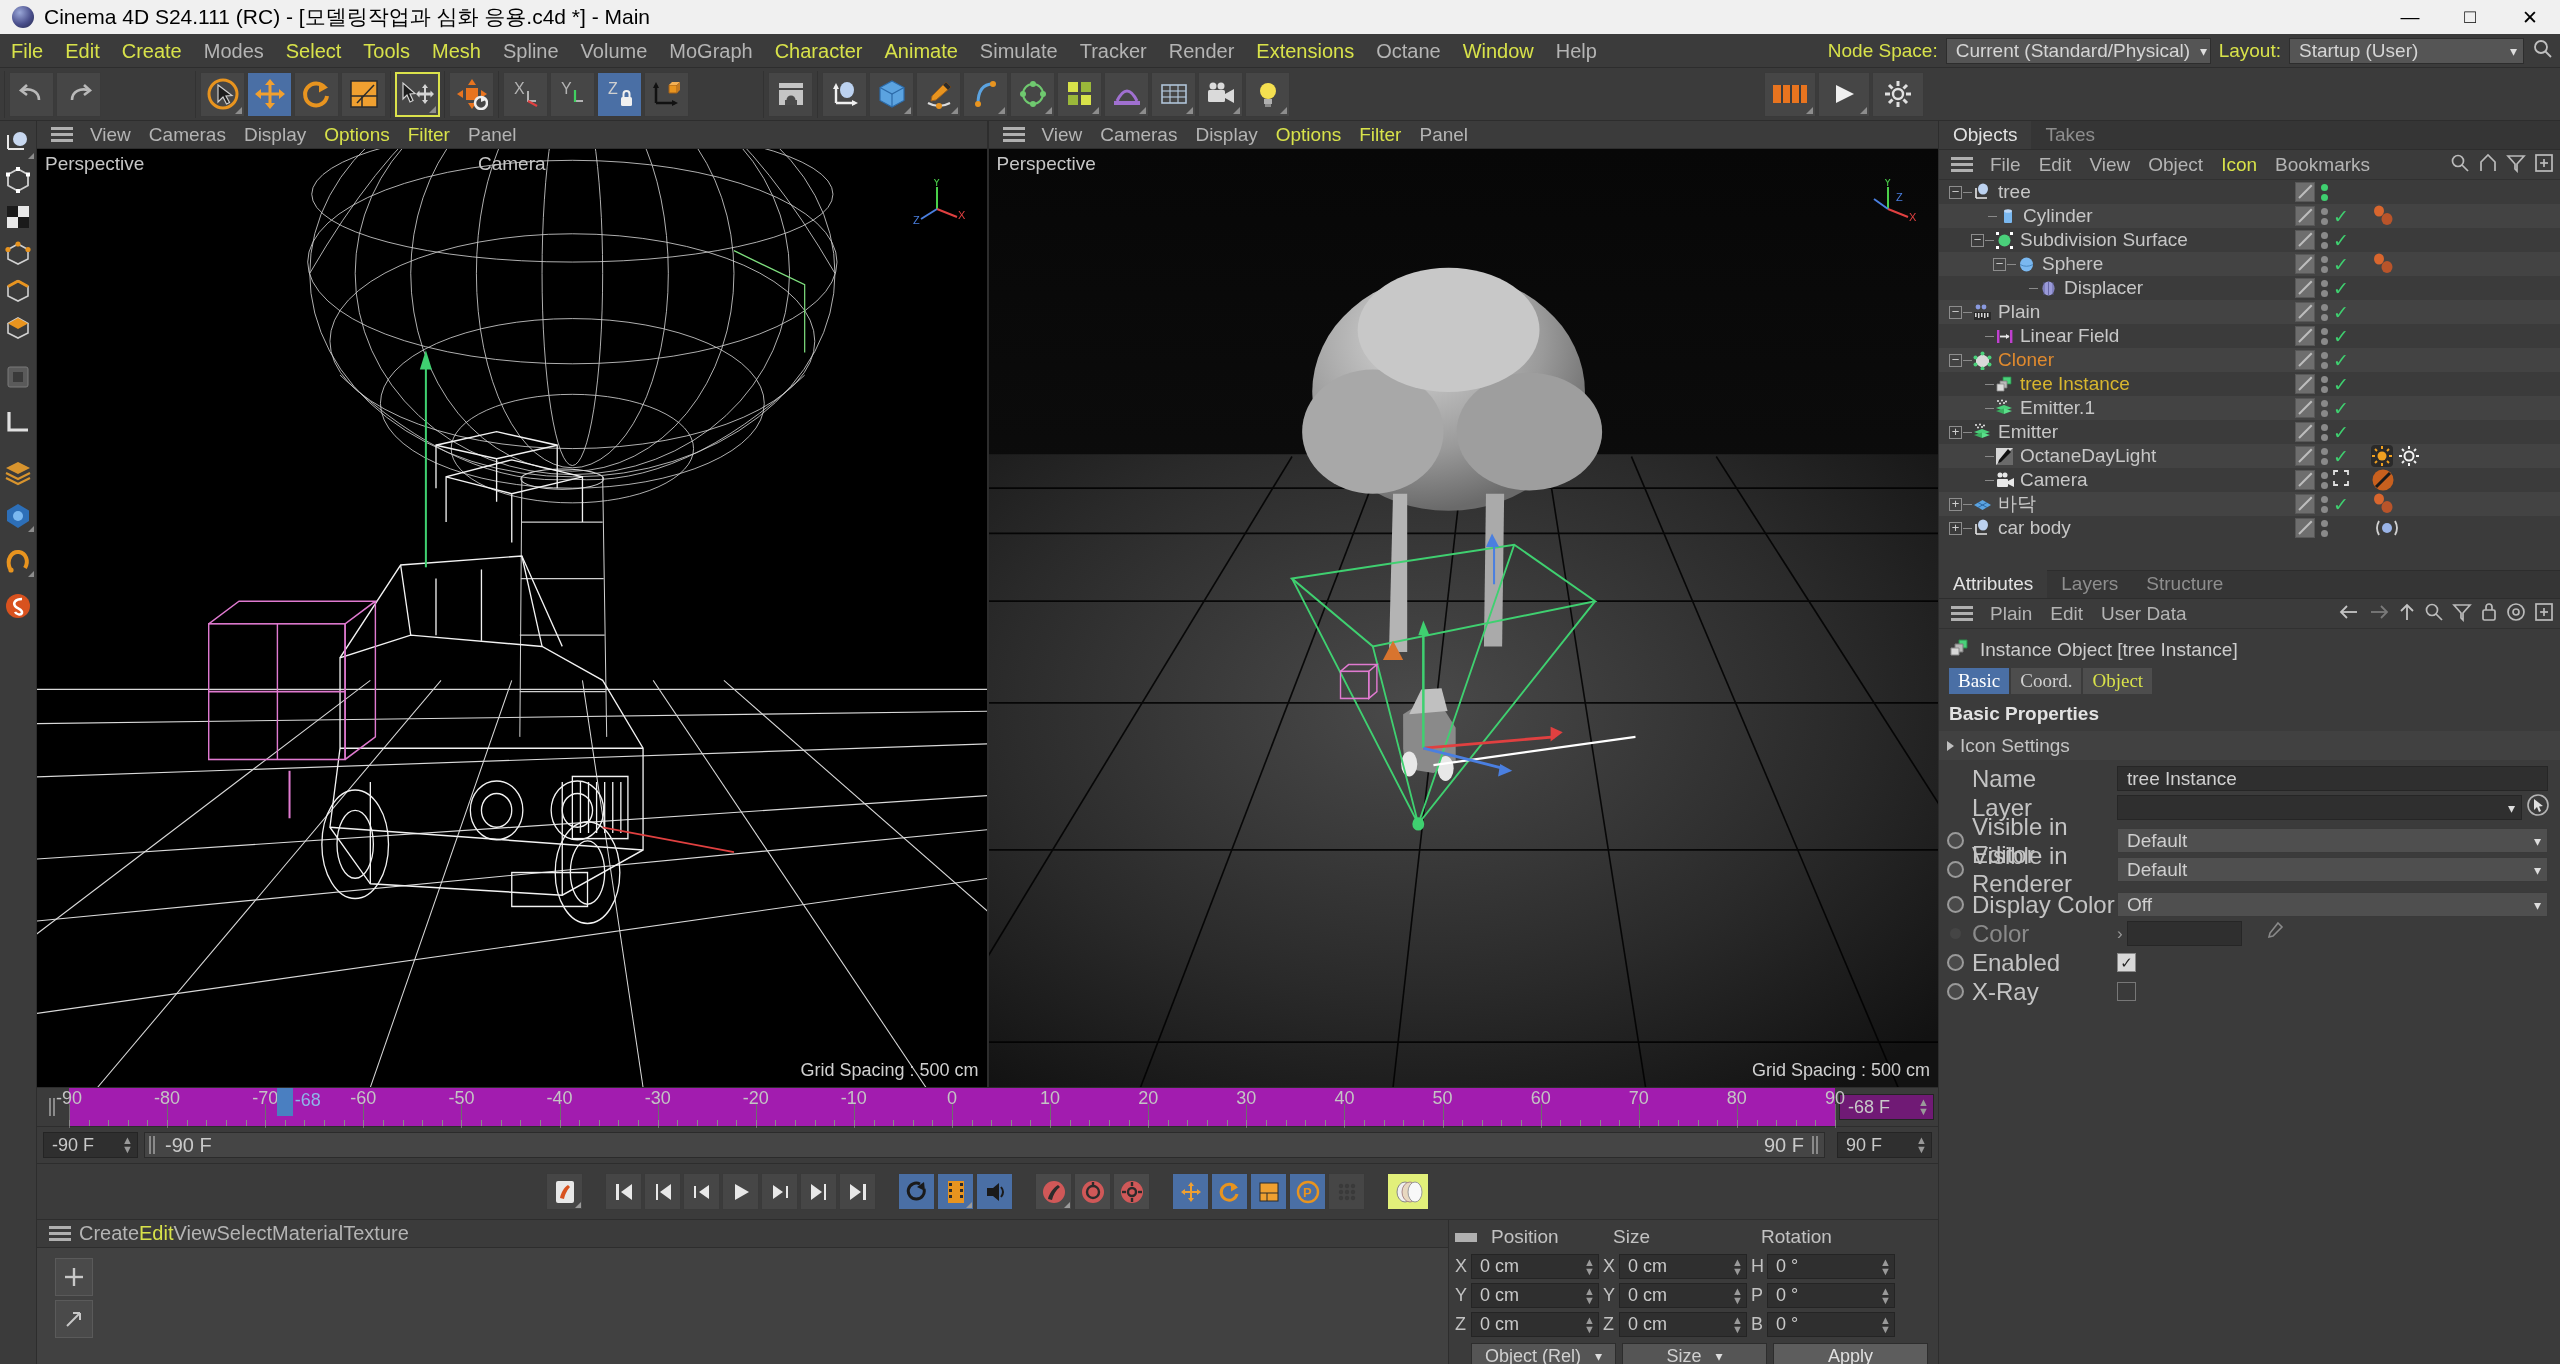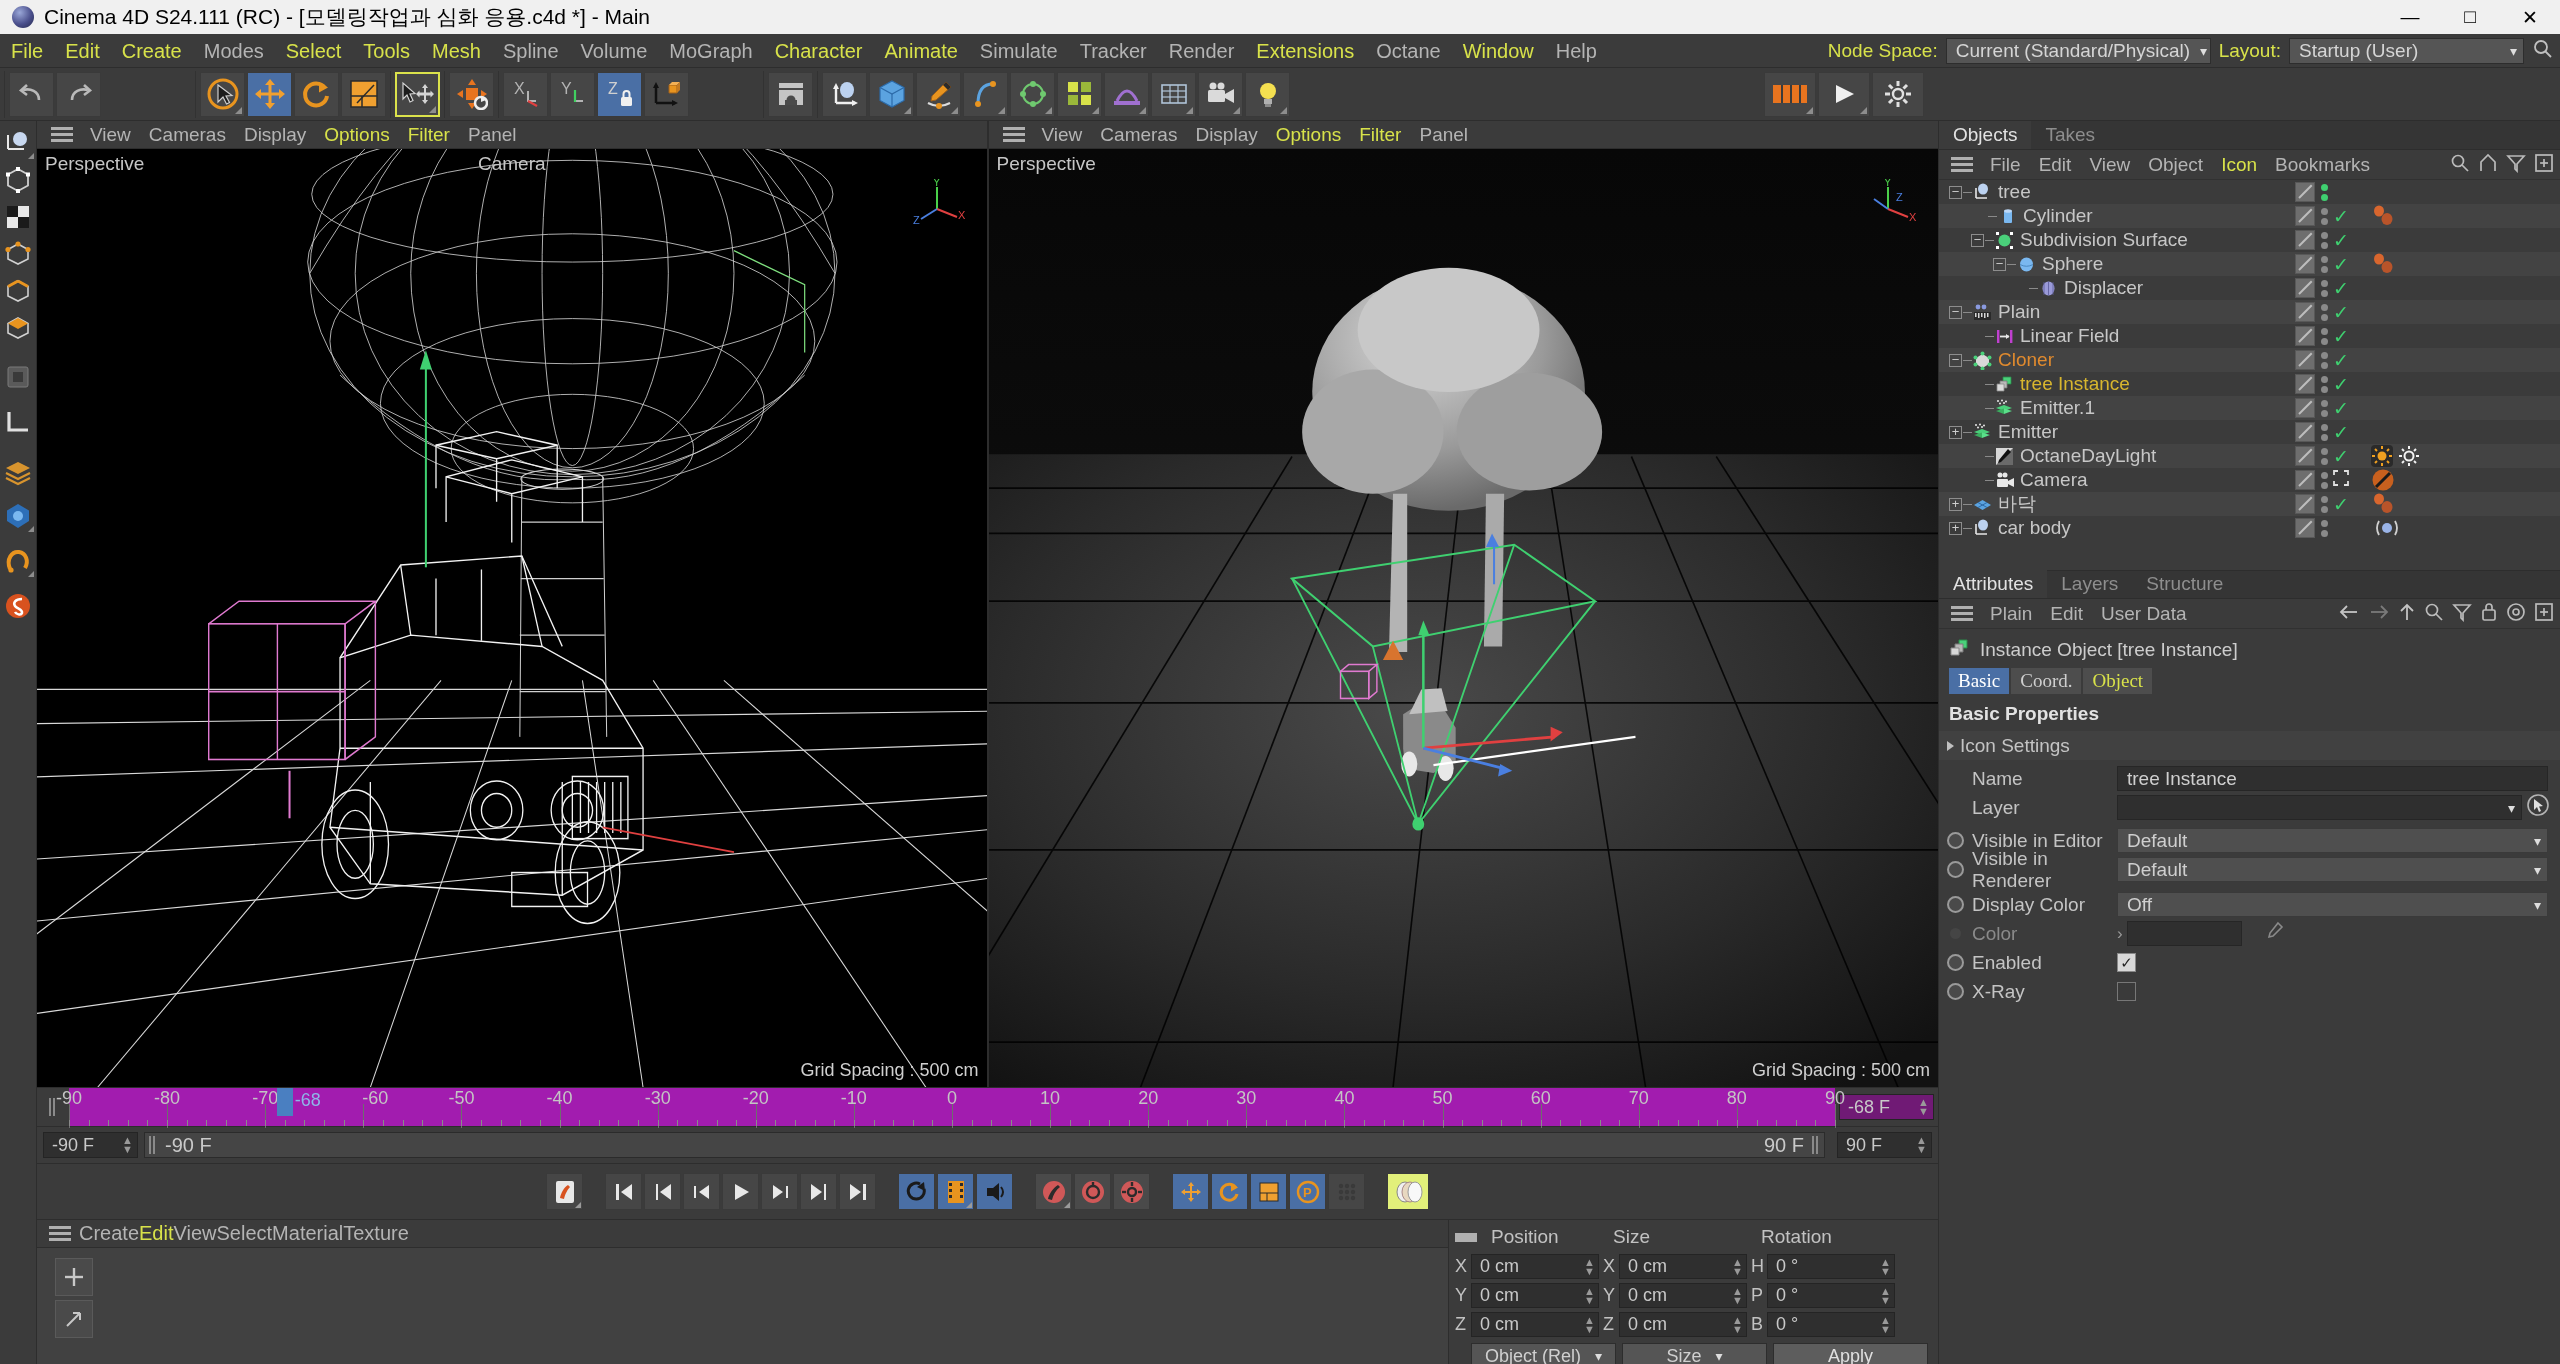--- a/index.html
+++ b/index.html
@@ -157,21 +157,21 @@
   .attr-title{display:flex;align-items:center;gap:9px;padding:8px 0 6px 10px;font-size:19px;color:#cdcdcd;}
   .atabs{display:flex;gap:2px;padding-left:10px;font-family:Liberation Serif, serif;}
   .atab{padding:2px 9px;font-size:19px;background:#4d4d4d;color:#cfcfcf;}
   .atab.active{background:#4a6fa5;color:#fff;}
   .atab.ylw{color:#d8e24a;}
   .sec-title{font-weight:bold;color:#e2e2e2;font-size:19px;padding:9px 0 6px 10px;}
   .arow{display:flex;align-items:center;height:29px;padding-left:8px;}
   .arow.band{background:#414141;}
   .radio{width:17px;height:17px;border-radius:50%;border:2px solid #9a9a9a;margin-right:8px;flex:none;background:#4a4a4a;}
   .radio.dim{border-color:#6a6a6a;background:#454545;width:11px;height:11px;border-width:0;margin-left:3px;margin-right:11px;}
-  .alabel{width:145px;font-size:19px;color:#c4c4c4;}
+  .alabel{width:145px;font-size:24px;color:#c4c4c4;}
   .alabel.dim{color:#8a8a8a;}
   .ainput{flex:1;height:25px;background:#2f2f2f;border:1px solid #262626;display:flex;align-items:center;
     padding:0 6px 0 9px;font-size:19px;color:#cfcfcf;margin-right:12px;}
   .asel{flex:1;height:25px;background:#4f4f4f;border:1px solid #3a3a3a;display:flex;align-items:center;
     padding:0 6px 0 9px;font-size:19px;color:#cfcfcf;margin-right:12px;}
   .asel .chev{margin-left:auto;}
   .acheck{width:19px;height:19px;background:#d8d8d8;border:1px solid #888;display:flex;
     align-items:center;justify-content:center;color:#222;font-size:15px;}
   .acheck.empty{background:#3a3a3a;border-color:#777;}
   .tri{width:0;height:0;border-left:7px solid #c0c0c0;border-top:5px solid transparent;border-bottom:5px solid transparent;margin-right:6px;}
@@ -777,21 +777,21 @@
       </div>
       <div id="tl-track">
         <div id="tl-ticks">
             <div class="tk" style="left: 0px;"></div>
             <div class="tklbl" style="left: 0px;">-90</div>
             <div class="tk" style="left: 98.1111px;"></div>
             <div class="tklbl" style="left: 98.1111px;">-80</div>
             <div class="tk" style="left: 196.222px;"></div>
             <div class="tklbl" style="left: 196.222px;">-70</div>
             <div class="tk" style="left: 294.333px;"></div>
-            <div class="tklbl" style="left: 294.333px; margin-left: 12px;">-60</div>
+            <div class="tklbl" style="left: 294.333px;">-60</div>
             <div class="tk" style="left: 392.444px;"></div>
             <div class="tklbl" style="left: 392.444px;">-50</div>
             <div class="tk" style="left: 490.556px;"></div>
             <div class="tklbl" style="left: 490.556px;">-40</div>
             <div class="tk" style="left: 588.667px;"></div>
             <div class="tklbl" style="left: 588.667px;">-30</div>
             <div class="tk" style="left: 686.778px;"></div>
             <div class="tklbl" style="left: 686.778px;">-20</div>
             <div class="tk" style="left: 784.889px;"></div>
             <div class="tklbl" style="left: 784.889px;">-10</div>

